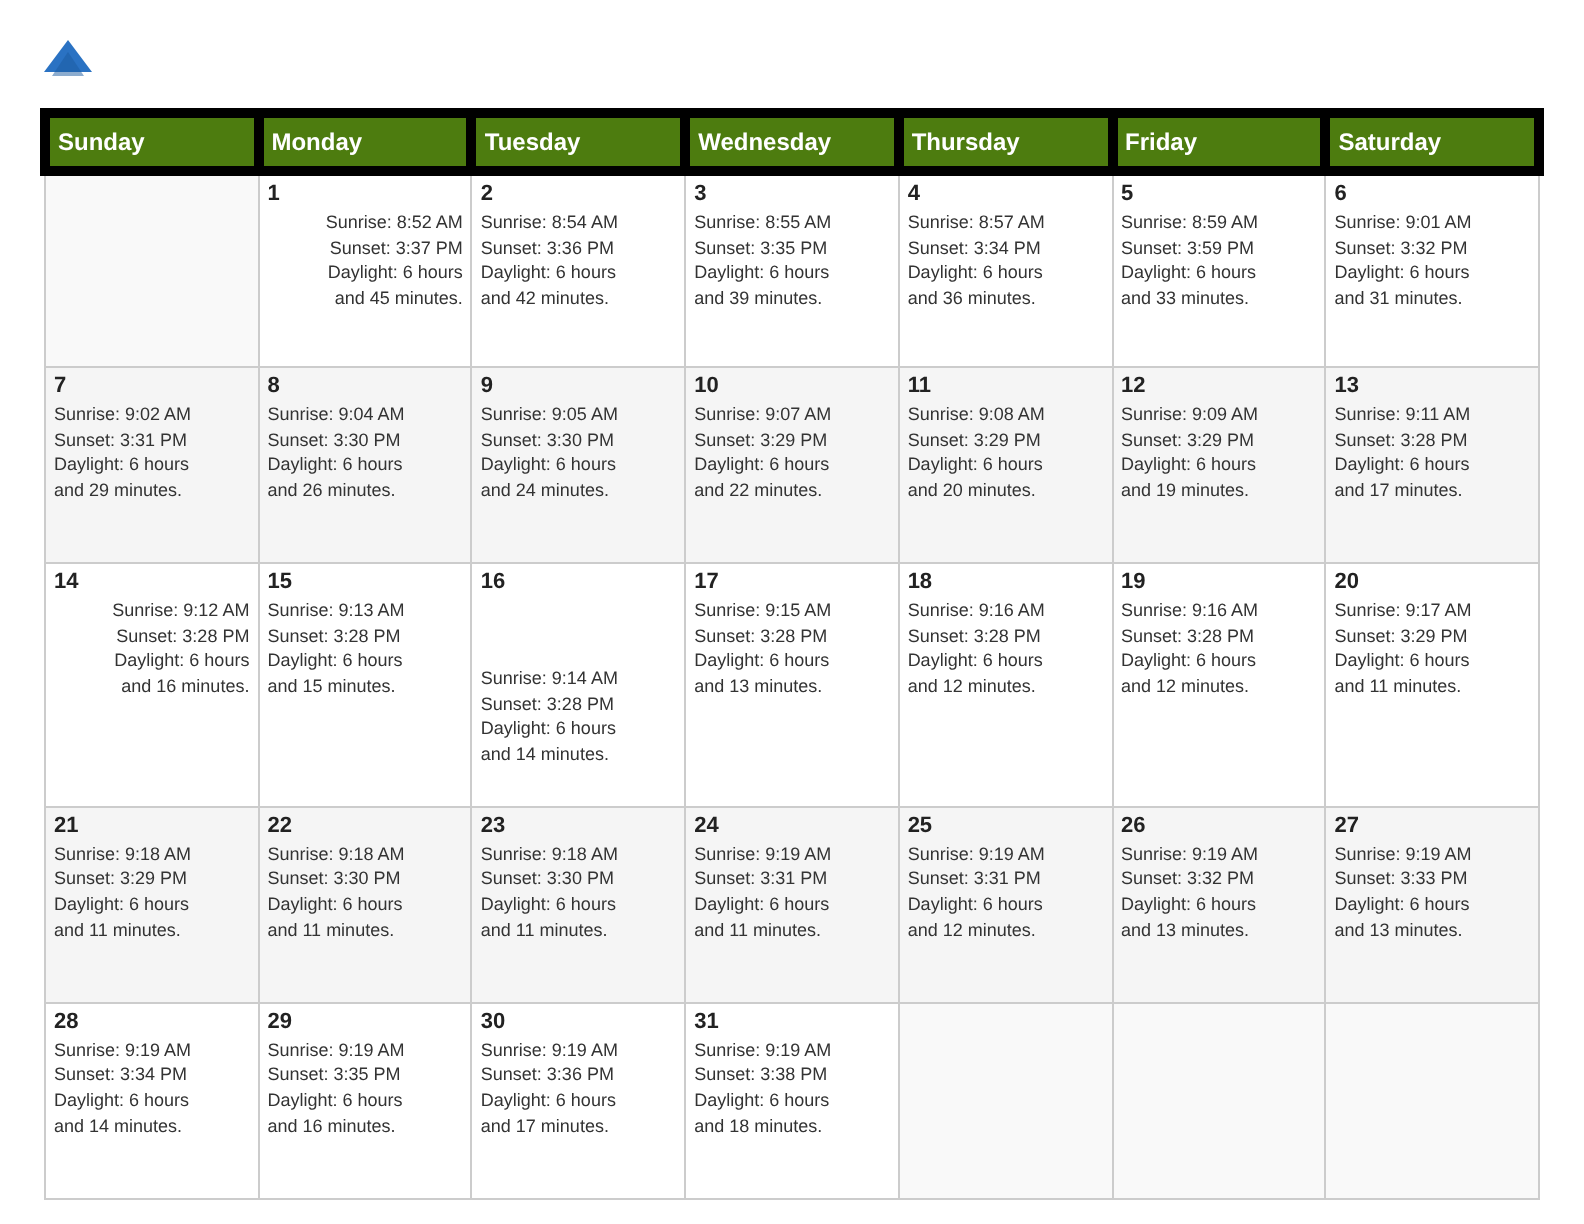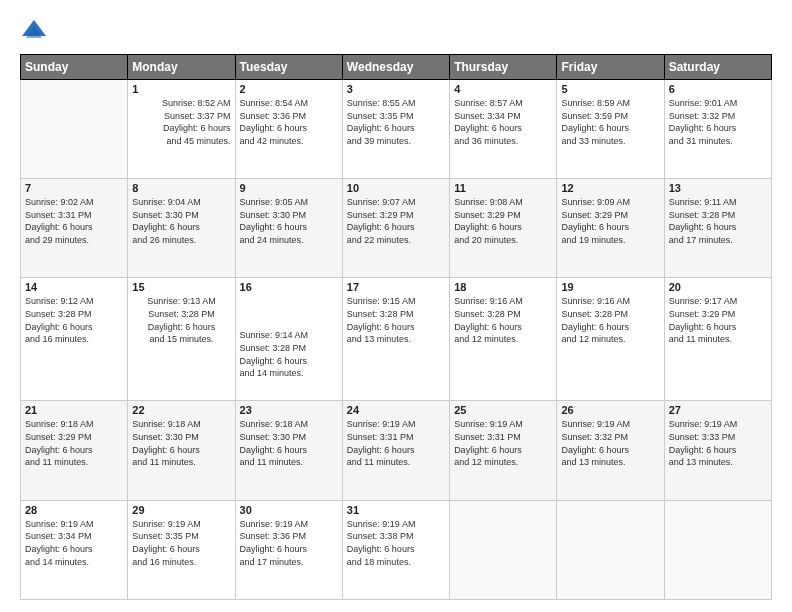--- a/index.html
+++ b/index.html
@@ -54,27 +54,27 @@
       margin-top: 2px;
     }
     .calendar {
       flex: 1;
       border: 1px solid #ccc;
       border-collapse: collapse;
       width: 100%;
       table-layout: fixed;
     }
     .calendar th {
-      background-color: #737373;
+      background-color: #4d7c0f;
       color: #fff;
       font-size: 12px;
       font-weight: bold;
       padding: 5px 4px;
       text-align: left;
-      border: 1px solid #000000;
+      border: 5px solid #000000;
     }
     .calendar td {
       border: 1px solid #ccc;
       vertical-align: top;
       padding: 3px 4px;
       font-size: 9.5px;
       color: #333;
       height: 85px;
     }
     .day-num {
@@ -222,28 +222,28 @@
             <span class="day-num">13</span>
             <div class="day-info" style="white-space: pre-line;">Sunrise: 9:11 AM
 Sunset: 3:28 PM
 Daylight: 6 hours
 and 17 minutes.</div>
           </td>
         </tr>
         <tr>
           <td>
             <span class="day-num">14</span>
-            <div class="day-info" style="white-space: pre-line;">Sunrise: 9:12 AM
+            <div class="day-info" style="white-space: pre-line; text-align: right;">Sunrise: 9:12 AM
 Sunset: 3:28 PM
 Daylight: 6 hours
 and 16 minutes.</div>
           </td>
           <td>
             <span class="day-num">15</span>
-            <div class="day-info" style="white-space: pre-line; text-align: center;">Sunrise: 9:13 AM
+            <div class="day-info" style="white-space: pre-line;">Sunrise: 9:13 AM
 Sunset: 3:28 PM
 Daylight: 6 hours
 and 15 minutes.</div>
           </td>
           <td>
             <span class="day-num">16</span>
             <div class="day-info" style="white-space: pre-line; margin-top: 36px;">Sunrise: 9:14 AM
 Sunset: 3:28 PM
 Daylight: 6 hours
 and 14 minutes.</div>

